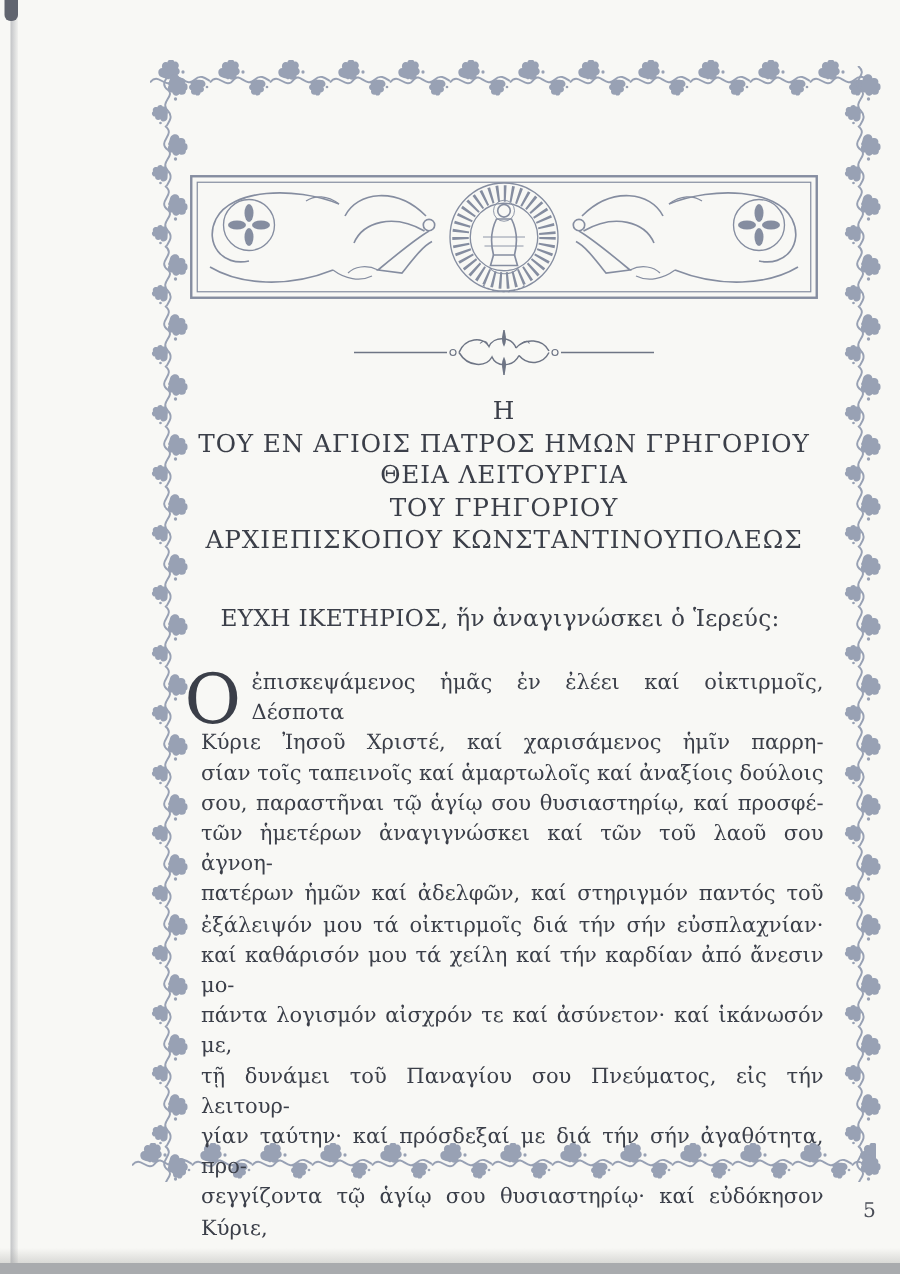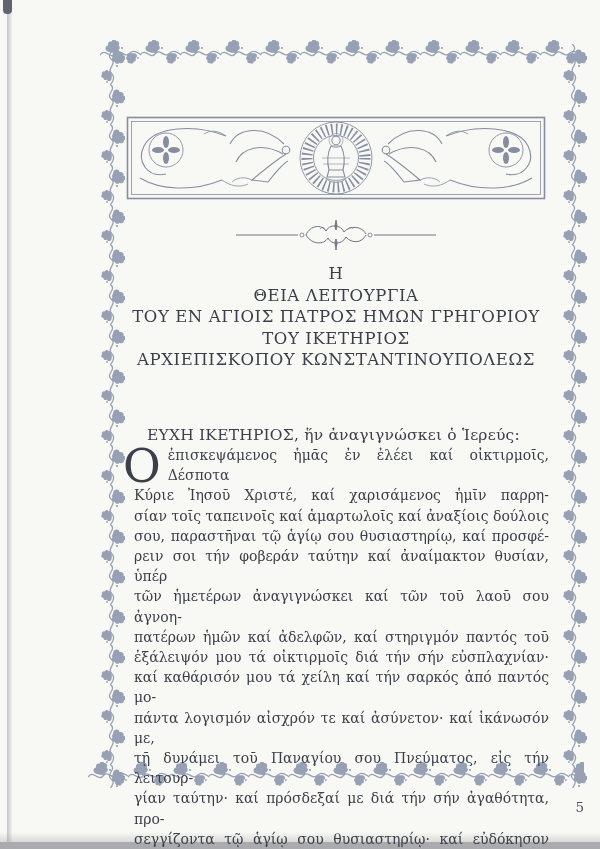--- a/index.html
+++ b/index.html
@@ -32,21 +32,21 @@
   .engraving{position:absolute;left:126px;top:114px;width:420px;height:88px;color:var(--engraving);}
   .engraving svg{display:block;width:100%;height:100%;}
   
   .divider{position:absolute;left:123px;top:218px;width:426px;height:34px;
     display:flex;justify-content:center;color:#6e7585;}
   .divider svg{width:200px;height:34px;}
   
   .title-block{position:absolute;left:110px;top:263px;width:452px;text-align:center;color:var(--ink);}
   .title-line{font-size:16.5px;letter-spacing:.6px;line-height:21.5px;white-space:nowrap;}
   .rubric{position:absolute;left:123px;top:403px;width:426px;padding-left:24px;box-sizing:border-box;
-    font-size:15.5px;color:var(--ink);letter-spacing:.2px;margin-top:23px;}
+    font-size:15.5px;color:var(--ink);letter-spacing:.2px;}
   .prayer{position:absolute;left:123px;top:445px;width:426px;color:var(--ink);
     font-size:14px;line-height:20.2px;}
   .prayer .dropcap{float:left;font-size:46px;line-height:38px;padding:2px 7px 0 0;color:var(--ink);}
   .bline{text-align:justify;text-align-last:justify;margin-left:11px;}
   .page-number{position:absolute;right:16px;top:799px;font-size:13.5px;color:#4a4e57;}
 </style>
 </head>
 <body>
 
 <div class="page">
@@ -232,39 +232,38 @@
         <path d="M100,12 C98,8 100,4 100,2 C100,4 102,8 100,12 Z" fill="currentColor"></path>
         <path d="M100,21 C98,25 100,29 100,32 C100,29 102,25 100,21 Z" fill="currentColor"></path>
         <path d="M84,11 C86,9 88,9 89,11" stroke-width=".7"></path>
         <path d="M112,11 C114,9 116,9 117,11" stroke-width=".7"></path>
       </g>
     </svg>
   </div>
 
   <div class="title-block">
     <div class="title-line">Η</div>
+    <div class="title-line">ΤΟΥ ΕΝ ΑΓΙΟΙΣ ΠΑΤΡΟΣ ΗΜΩΝ ΓΡΗΓΟΡΙΟΥ</div>
     <div class="title-line">ΘΕΙΑ ΛΕΙΤΟΥΡΓΙΑ</div>
-    <div class="title-line">ΤΟΥ ΕΝ ΑΓΙΟΙΣ ΠΑΤΡΟΣ ΗΜΩΝ ΓΡΗΓΟΡΙΟΥ</div>
-    <div class="title-line">ΤΟΥ ΙΚΕΤΗΡΙΟΣ</div>
+    <div class="title-line">ΤΟΥ ΓΡΗΓΟΡΙΟΥ</div>
     <div class="title-line">ΑΡΧΙΕΠΙΣΚΟΠΟΥ ΚΩΝΣΤΑΝΤΙΝΟΥΠΟΛΕΩΣ</div>
   </div>
 
   <div class="rubric">ΕΥΧΗ ΙΚΕΤΗΡΙΟΣ, ἥν ἀναγιγνώσκει ὁ Ἱερεύς:</div>
 
   <div class="prayer">
     <span class="dropcap">Ο</span>
   <div class="bline">ἐπισκεψάμενος ἡμᾶς ἐν ἐλέει καί οἰκτιρμοῖς, Δέσποτα</div>
       <div class="bline">Κύριε Ἰησοῦ Χριστέ, καί χαρισάμενος ἡμῖν παρρη-</div>
       <div class="bline">σίαν τοῖς ταπεινοῖς καί ἁμαρτωλοῖς καί ἀναξίοις δούλοις</div>
       <div class="bline">σου, παραστῆναι τῷ ἁγίῳ σου θυσιαστηρίῳ, καί προσφέ-</div>
-      <div class="bline">ρειν σοι τήν φοβεράν ταύτην καί ἀναίμακτον θυσίαν, ὑπέρ</div>
       <div class="bline">τῶν ἡμετέρων ἀναγιγνώσκει καί τῶν τοῦ λαοῦ σου ἀγνοη-</div>
       <div class="bline">πατέρων ἡμῶν καί ἀδελφῶν, καί στηριγμόν παντός τοῦ</div>
       <div class="bline">ἐξάλειψόν μου τά οἰκτιρμοῖς διά τήν σήν εὐσπλαχνίαν·</div>
-      <div class="bline">καί καθάρισόν μου τά χείλη καί τήν σαρκός ἀπό παντός μο-</div>
+      <div class="bline">καί καθάρισόν μου τά χείλη καί τήν καρδίαν ἀπό ἄνεσιν μο-</div>
       <div class="bline">πάντα λογισμόν αἰσχρόν τε καί ἀσύνετον· καί ἱκάνωσόν με,</div>
       <div class="bline">τῇ δυνάμει τοῦ Παναγίου σου Πνεύματος, εἰς τήν λειτουρ-</div>
       <div class="bline">γίαν ταύτην· καί πρόσδεξαί με διά τήν σήν ἀγαθότητα, προ-</div>
       <div class="bline">σεγγίζοντα τῷ ἁγίῳ σου θυσιαστηρίῳ· καί εὐδόκησον Κύριε,</div>
     </div>
 
   <div class="page-number">5</div>
 
 </div>
 

